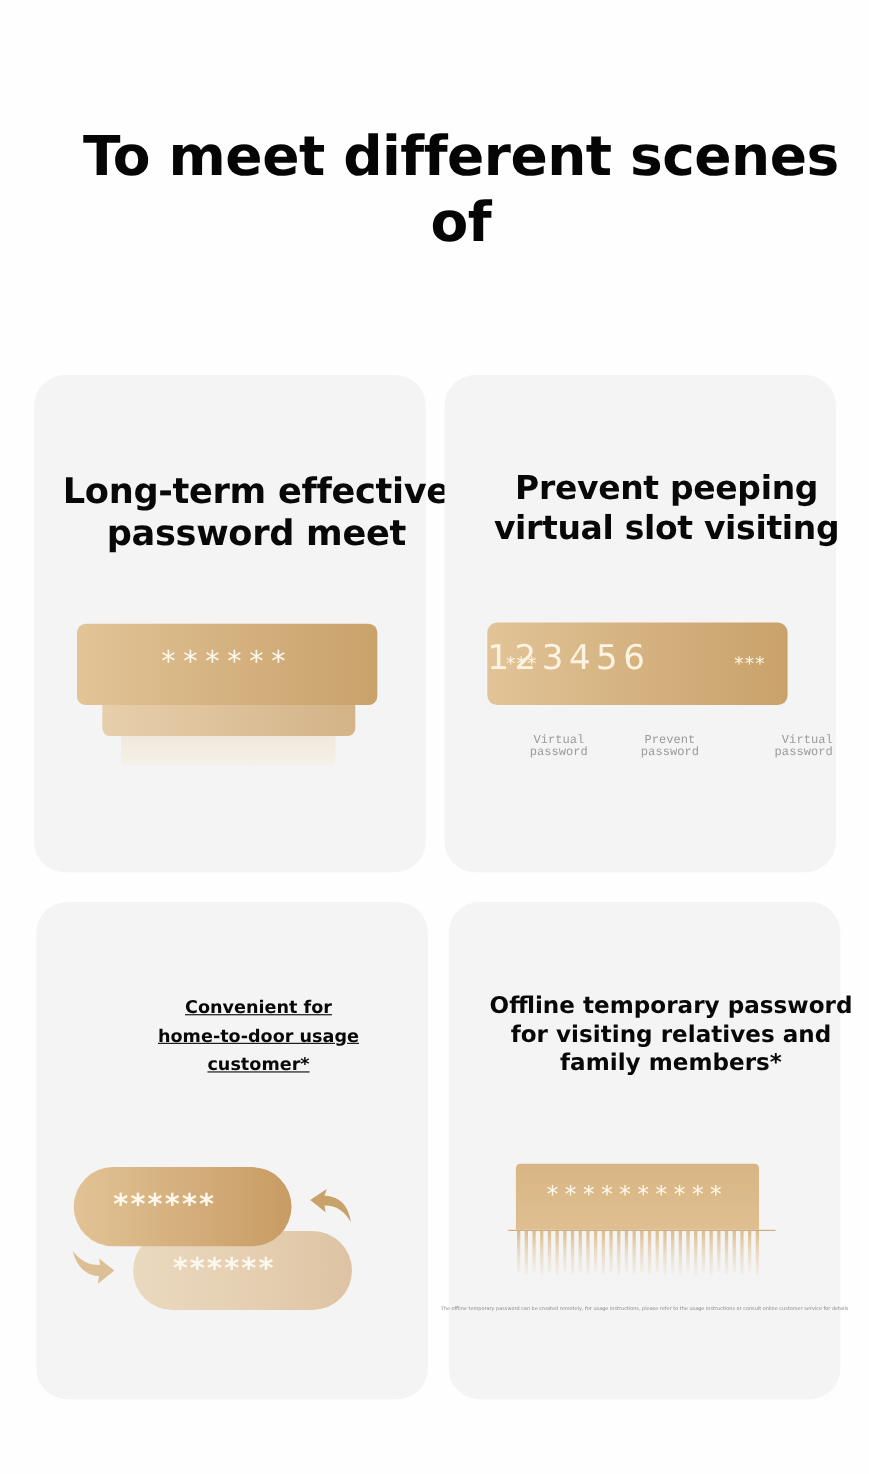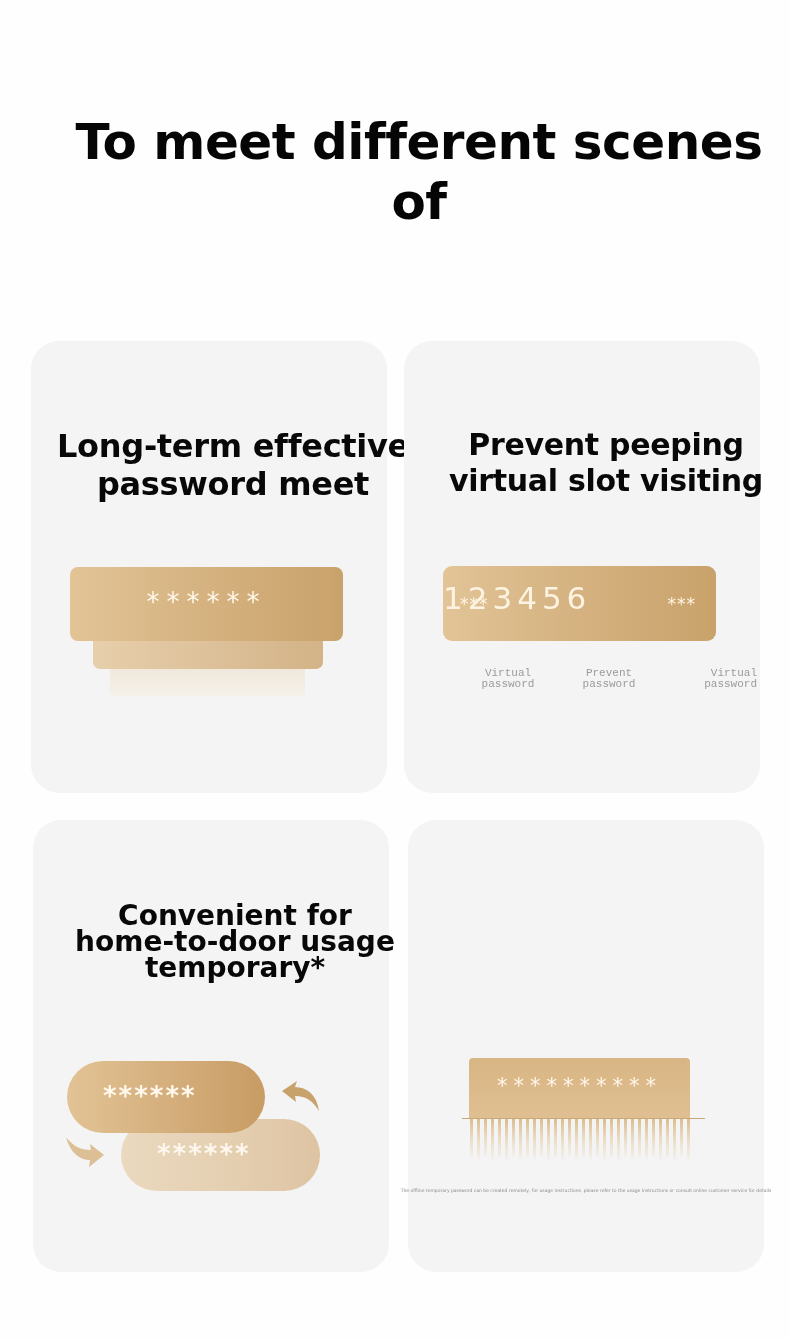--- a/index.html
+++ b/index.html
@@ -22,21 +22,21 @@
     #card-3 { left: 33px; top: 820px; }
     #card-4 { left: 408px; top: 820px; }
 
     .card-title {
       position: absolute; left: 0; width: 100%; text-align: center;
       font-weight: bold; color: #080808; margin-left: 24px;
     }
     .card-title span { display: block; }
     #card-1 .card-title { top: 86px; font-size: 32px; line-height: 38px; letter-spacing: -0.3px; }
     #card-2 .card-title { top: 86px; font-size: 30px; line-height: 36px; letter-spacing: -0.3px; }
-    #card-3 .card-title { top: 83px; font-size: 28px; line-height: 26px; }
+    #card-3 .card-title { top: 83px; font-size: 16px; line-height: 26px; text-decoration: underline; }
     #card-4 .card-title { top: 81px; font-size: 21px; line-height: 26px; }
 
     .gold {
       background: linear-gradient(90deg, #e2c497 0%, #d7b584 40%, #c9a26b 100%);
     }
 
     
     .stack-3 { position: absolute; left: 79px; top: 325px; width: 195px; height: 30px;
       background: linear-gradient(180deg, #efe6d8 0%, #f5f0e8 100%); border-radius: 4px; opacity: .9; }
     .stack-2 { position: absolute; left: 62px; top: 296px; width: 230px; height: 32px;
@@ -121,41 +121,46 @@
   <div class="slot-label" id="lbl-3">
     <span>Virtual</span>
     <span>password</span>
   </div>
 </div>
 
 <div class="card" id="card-3">
   <div class="card-title">
     <span>Convenient for</span>
     <span>home-to-door usage</span>
-    <span>temporary*</span>
+    <span>customer*</span>
   </div>
   <div class="pill pill-front">
     <div class="stars">******</div>
   </div>
   <div class="pill pill-back">
     <div class="stars">******</div>
   </div>
   <span class="arrow arrow-top">
     <svg width="42" height="34" viewBox="0 0 42 34">
       <path d="M2 12 L17 2 L15 8 C27 8 37 16 39 32 C33 22 26 17 15 17 L16 23 Z" fill="#c8a26b"></path>
     </svg>
   </span>
   <span class="arrow arrow-bottom">
     <svg width="42" height="34" viewBox="0 0 42 34">
       <path d="M40 20 L25 32 L26 25 C16 25 6 18 2 2 C9 11 16 15 27 15 L26 9 Z" fill="#dcbf94"></path>
     </svg>
   </span>
 </div>
 
 <div class="card" id="card-4">
+  <div class="card-title">
+    <span>Offline temporary password</span>
+    <span>for visiting relatives and</span>
+    <span>family members*</span>
+  </div>
   <div class="shred-card">
     <div class="stars">**********</div>
   </div>
   <div class="shred-line"></div>
   <svg class="shreds" width="224" height="42" viewBox="0 0 224 42">
     <defs>
       <linearGradient id="fade" x1="0" y1="0" x2="0" y2="1">
         <stop offset="0" stop-color="#dcbc8c" stop-opacity="1"></stop>
         <stop offset="1" stop-color="#e9d7bb" stop-opacity="0.2"></stop>
       </linearGradient>

